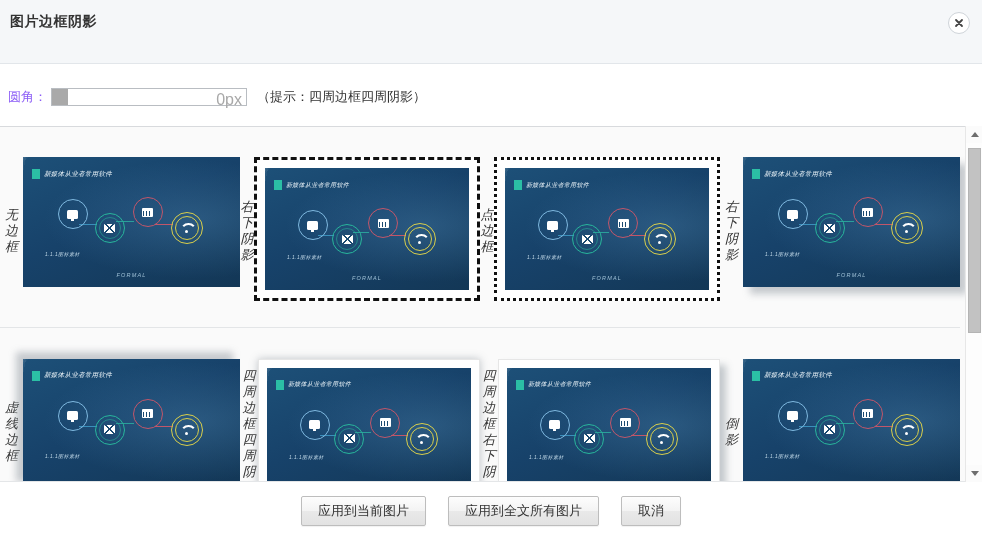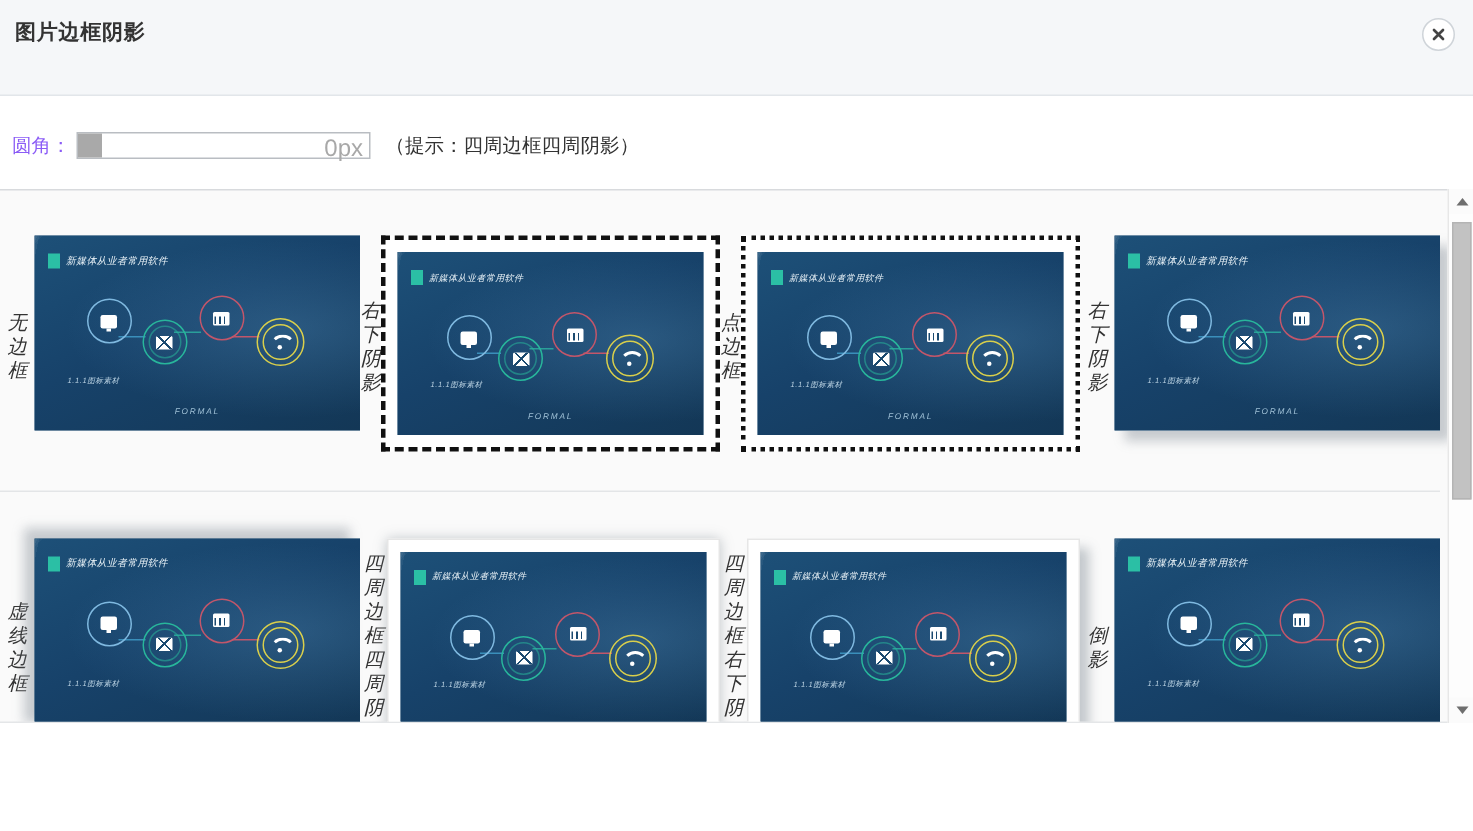--- a/index.html
+++ b/index.html
@@ -685,14 +685,19 @@
       <span class="sb-arrow up"></span>
     </div>
     <div class="sb-track">
       <div class="sb-thumb"></div>
     </div>
     <div class="sb-btn down">
       <span class="sb-arrow down"></span>
     </div>
   </div>
 
+  <div class="footer">
+    <button class="btn">应用到当前图片</button>
+    <button class="btn">应用到全文所有图片</button>
+    <button class="btn">取消</button>
+  </div>
 
 </div>
 
 </body></html>

